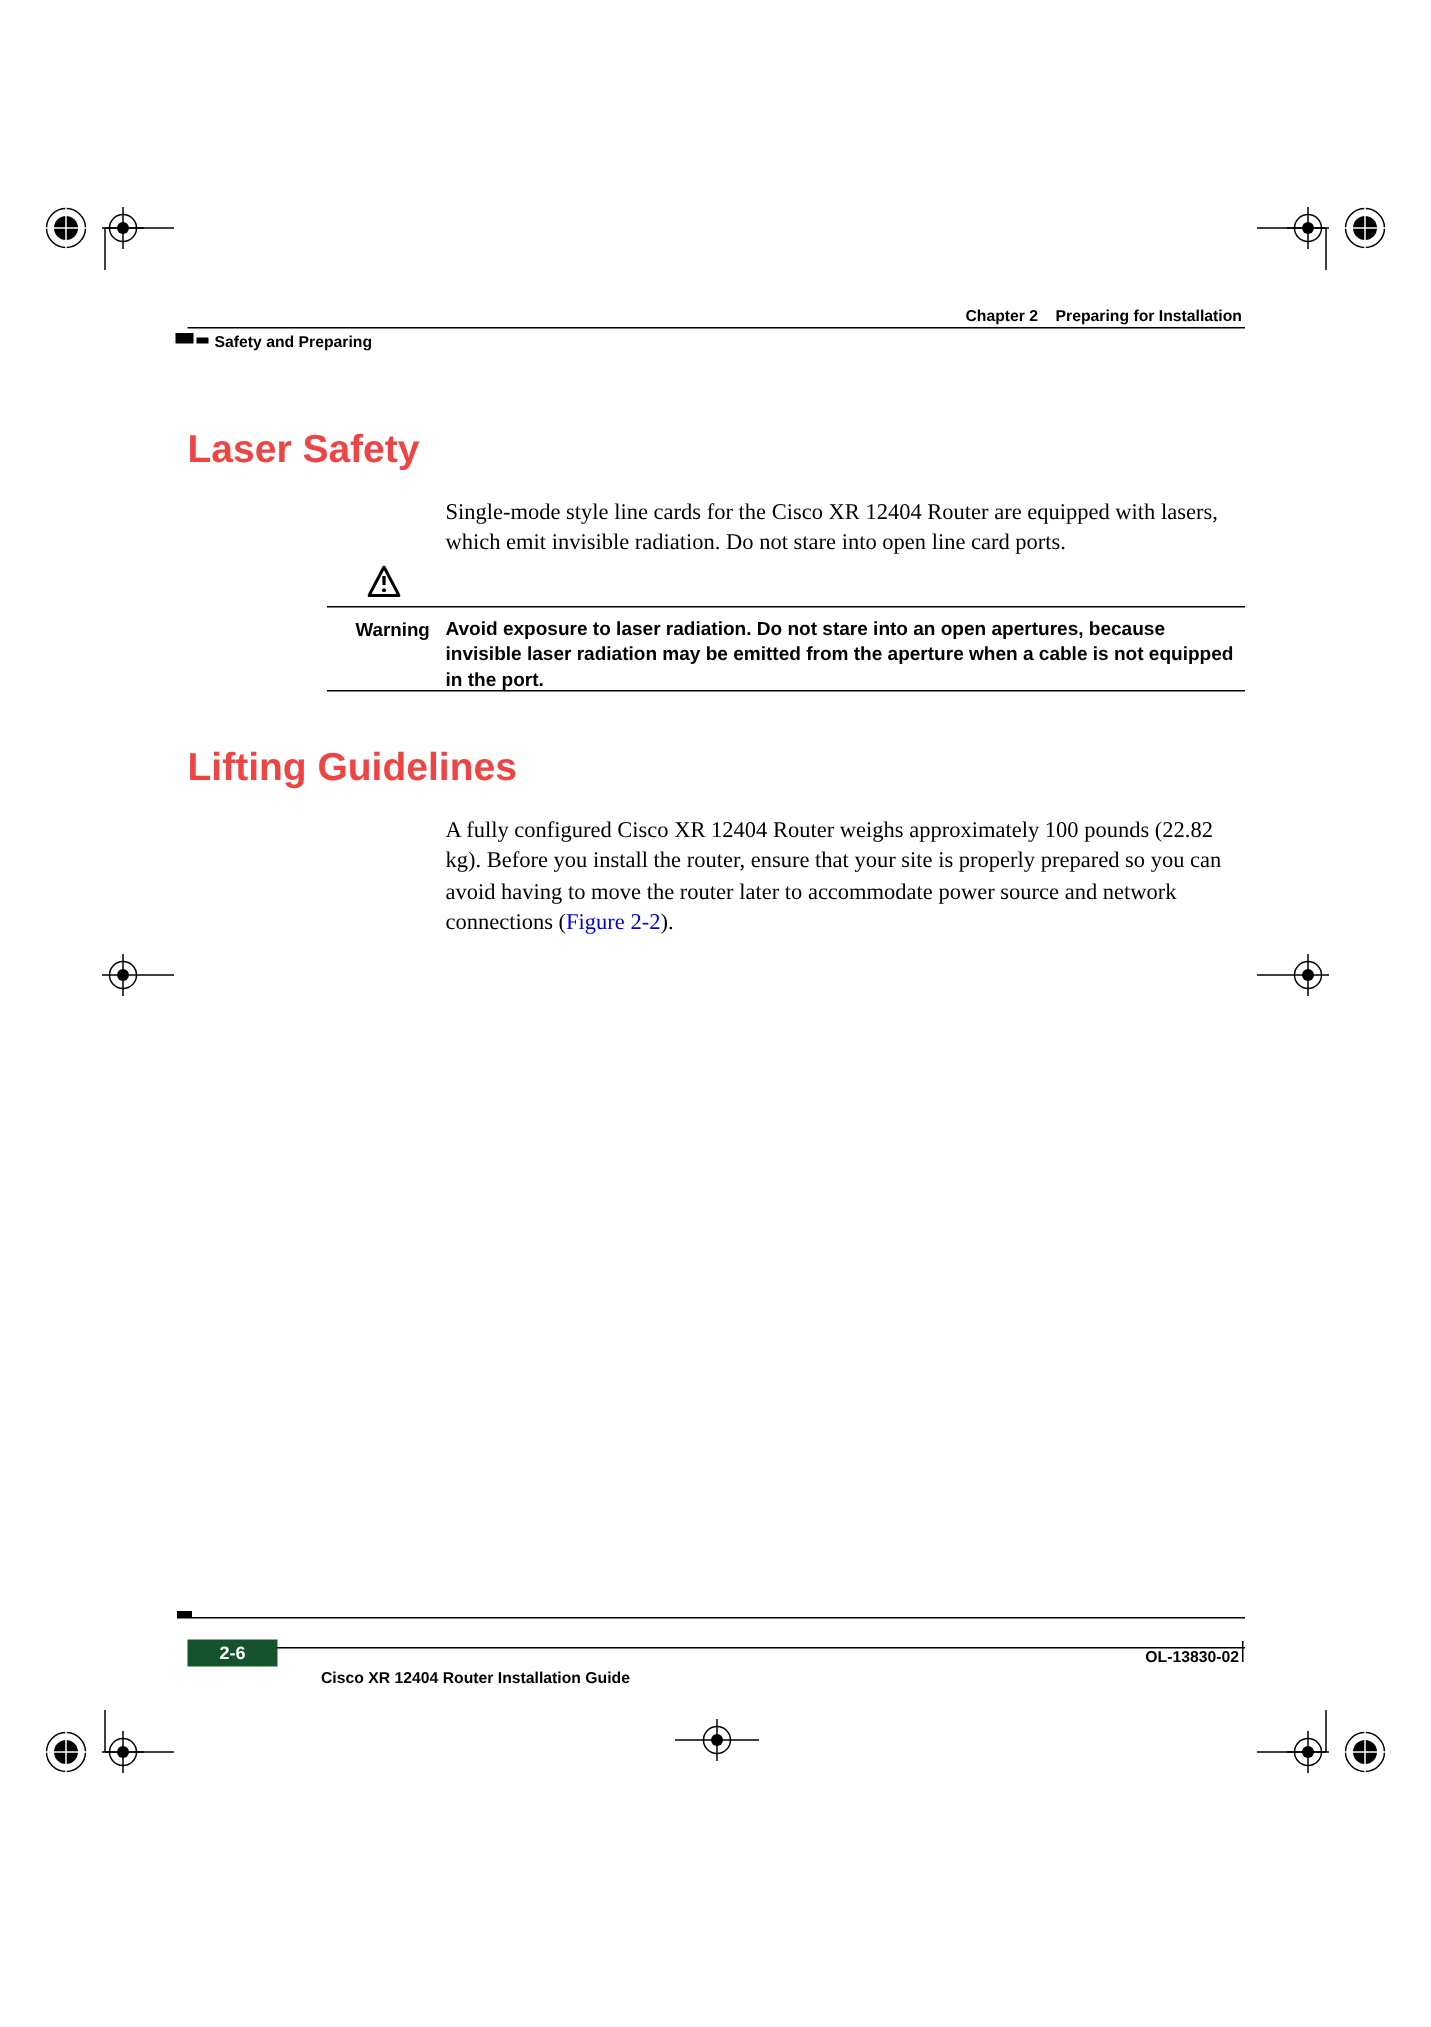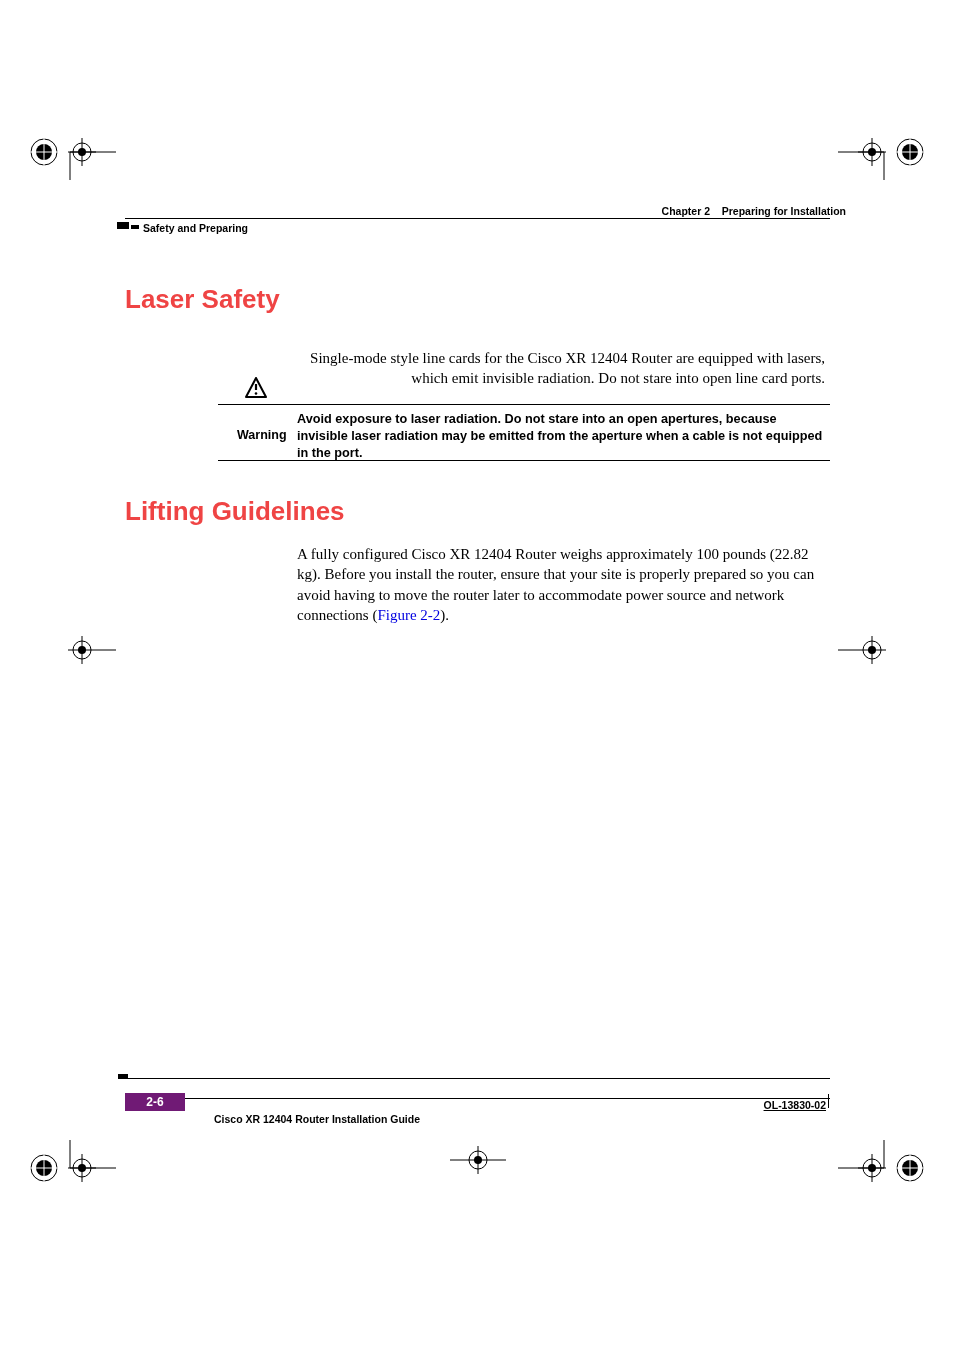--- a/index.html
+++ b/index.html
@@ -37,21 +37,21 @@
     .header-left-block2 {
       position: absolute;
       left: 131px;
       top: 225px;
       width: 8px;
       height: 3.5px;
       background: #000;
     }
     .header-right {
       position: absolute;
-      right: 108px;
+      right: 126px;
       top: 205px;
       font-family: Arial, Helvetica, sans-serif;
       font-size: 10.5px;
       font-weight: bold;
     }
     .header-left-text {
       position: absolute;
       left: 143px;
       top: 222px;
       font-family: Arial, Helvetica, sans-serif;
@@ -77,23 +77,22 @@
     }
     .body-text {
       font-family: "Times New Roman", Times, serif;
       font-size: 15px;
       line-height: 1.35;
       color: #000;
     }
     .p1 {
       position: absolute;
       left: 297px;
-      top: 348px;
+      top: 332px;
       width: 528px;
-      text-align: right;
     }
     .p2 {
       position: absolute;
       left: 297px;
       top: 544px;
       width: 534px;
     }
     .warning-rule-top {
       position: absolute;
       left: 218px;
@@ -115,21 +114,20 @@
       left: 245px;
       top: 377px;
     }
     .warning-label {
       position: absolute;
       left: 237px;
       top: 413px;
       font-family: Arial, Helvetica, sans-serif;
       font-size: 12.5px;
       font-weight: bold;
-      margin-top: 15px;
     }
     .warning-text {
       position: absolute;
       left: 297px;
       top: 411px;
       width: 532px;
       font-family: Arial, Helvetica, sans-serif;
       font-size: 12.7px;
       font-weight: bold;
       line-height: 1.32;
@@ -161,21 +159,21 @@
       font-family: Arial, Helvetica, sans-serif;
       font-size: 10.5px;
       font-weight: bold;
     }
     .footer-pagenum-box {
       position: absolute;
       left: 125px;
       top: 1093px;
       width: 60px;
       height: 18px;
-      background: #701a75;
+      background: #14532d;
       color: #fff;
       font-family: Arial, Helvetica, sans-serif;
       font-size: 12px;
       font-weight: bold;
       display: flex;
       align-items: center;
       justify-content: center;
     }
     .footer-left-block {
       position: absolute;
@@ -185,21 +183,20 @@
       height: 5px;
       background: #000;
     }
     .footer-docnum {
       position: absolute;
       right: 128px;
       top: 1099px;
       font-family: Arial, Helvetica, sans-serif;
       font-size: 10.5px;
       font-weight: bold;
-      text-decoration: underline;
     }
     .footer-rule-right-tick {
       position: absolute;
       right: 125px;
       top: 1094px;
       width: 1px;
       height: 14px;
       background: #000;
     }
   </style>

